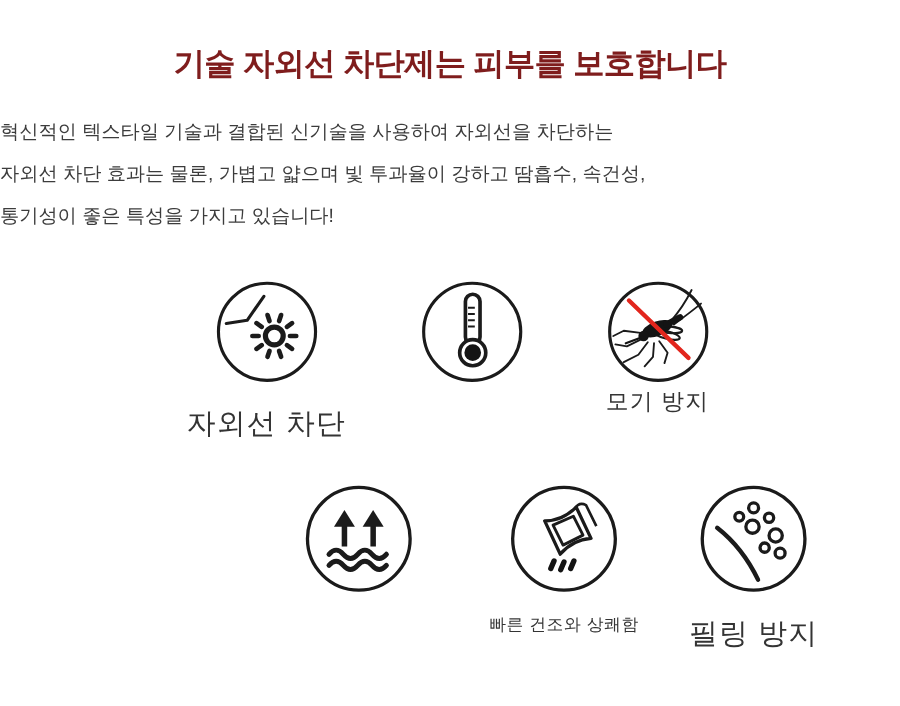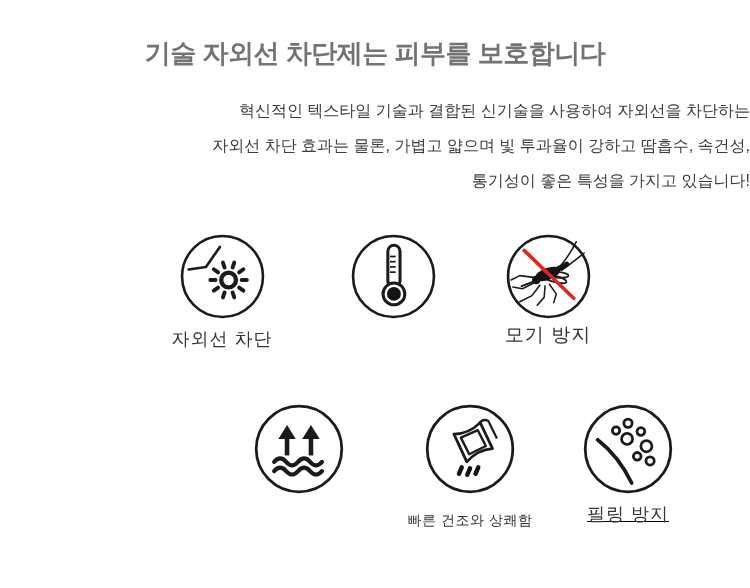--- a/index.html
+++ b/index.html
@@ -2,42 +2,42 @@
 <html><head>
 <meta charset="utf-8">
 <style>
   html,body{margin:0;padding:0;background:#ffffff;}
   .canvas{
     position:relative;width:750px;height:588px;background:#ffffff;margin:0 auto;
     font-family:"Liberation Sans","DejaVu Sans",sans-serif;overflow:hidden;
   }
   .title{
     position:absolute;top:36px;left:0;width:750px;text-align:center;
-    font-size:26px;font-weight:700;color:#737373;letter-spacing:-0.5px;
+    font-size:26px;font-weight:700;color:#7f1d1d;letter-spacing:-0.5px;
   }
   .desc{
-    position:absolute;top:93px;left:0;width:750px;text-align:right;
+    position:absolute;top:93px;left:0;width:750px;text-align:left;
     font-size:16px;line-height:35px;color:#3c3c3c;
   }
   .feature{
     position:absolute;width:190px;display:flex;flex-direction:column;align-items:center;
   }
   .icon-circle{display:block;}
   .icon-circle.sz1{width:87px;height:87px;}
   .icon-circle.sz2{width:92px;height:92px;}
   .icon-circle svg{width:100%;height:100%;display:block;}
   .flabel{color:#343434;text-align:center;white-space:nowrap;}
-  .label-lg{font-size:18px;margin-top:7px;letter-spacing:1px;}
+  .label-lg{font-size:24px;margin-top:17px;letter-spacing:1px;}
   .label-md{font-size:19px;margin-top:2px;letter-spacing:1px;}
   .label-sm{font-size:16px;margin-top:19px;letter-spacing:0.5px;}
   .label-xs{font-size:14px;margin-top:17px;letter-spacing:0.5px;}
   
   .f1{left:127px;top:233px;} .f2{left:298px;top:233px;} .f3{left:453px;top:233px;}
   
-  .f4{left:43px;top:403px;} .f5{left:204px;top:403px;} .f6{left:375px;top:403px;} .f7{left:533px;top:403px;text-decoration:underline;}
+  .f4{left:43px;top:403px;} .f5{left:204px;top:403px;} .f6{left:375px;top:403px;} .f7{left:533px;top:403px;}
 </style>
 </head>
 <body>
 
 <div class="canvas">
 
   <div class="title">기술 자외선 차단제는 피부를 보호합니다</div>
 
   <div class="desc">
     <div>혁신적인 텍스타일 기술과 결합된 신기술을 사용하여 자외선을 차단하는</div>

